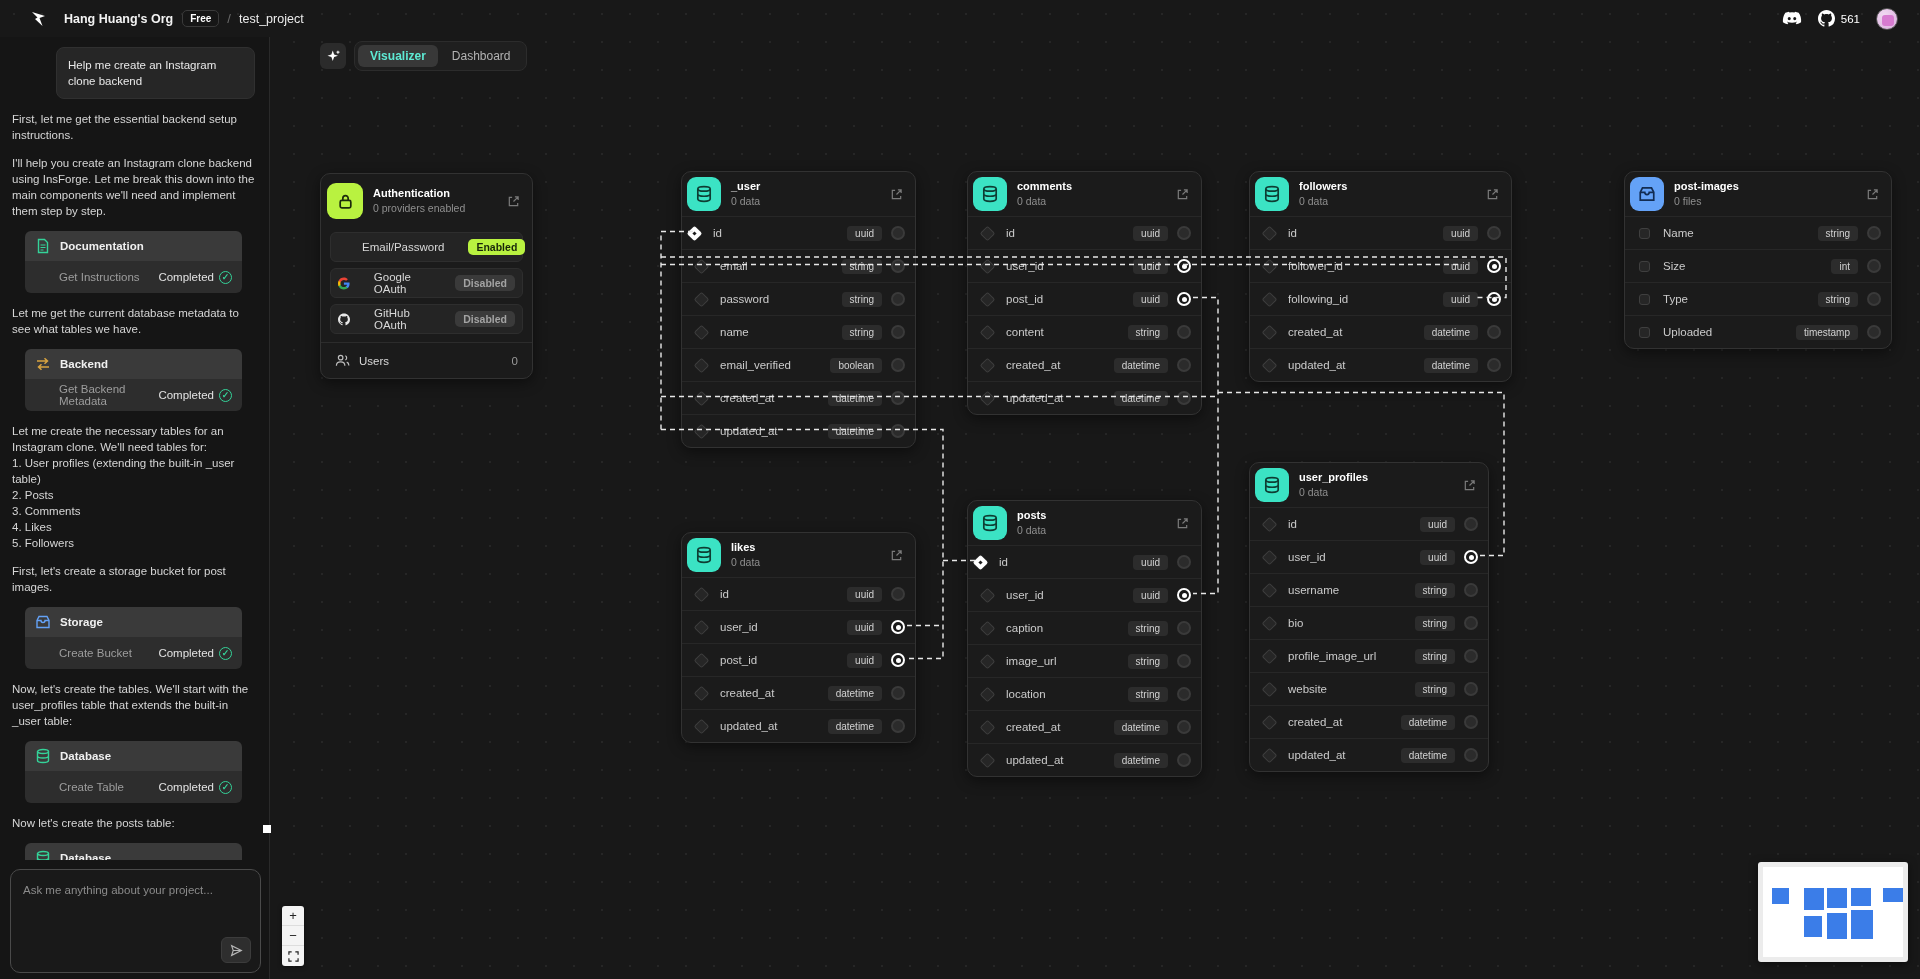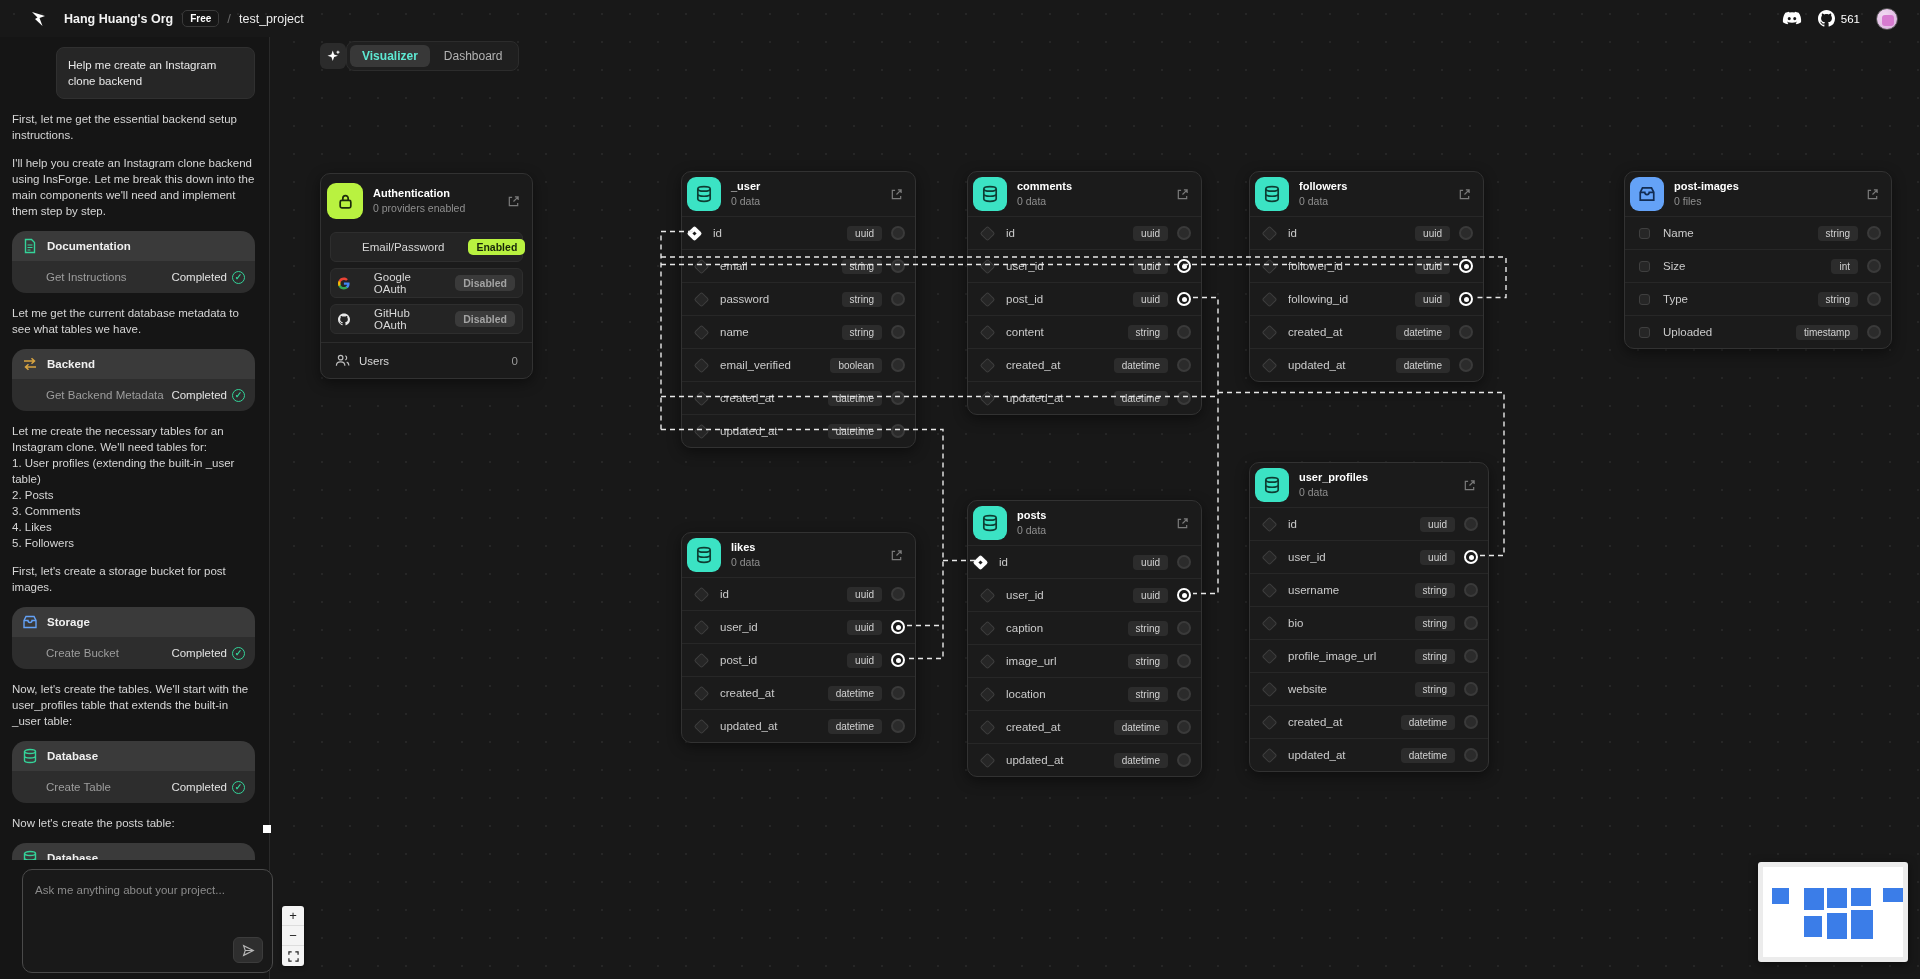--- a/index.html
+++ b/index.html
@@ -23,37 +23,37 @@
   .project-name{font-size:12.5px;color:#ececec;}
   .topbar-right{margin-left:auto;display:flex;align-items:center;gap:16px;}
   .gh-wrap{display:flex;align-items:center;gap:6px;color:#fff;font-size:11.5px;}
   .avatar{width:22px;height:22px;border-radius:50%;background:radial-gradient(circle at 35% 30%,#f0d9f1,#dbaede);position:relative;overflow:hidden;border:1px solid #555;}
   .avatar i{position:absolute;left:5px;top:6px;width:12px;height:11px;background:#d77bd0;border-radius:3px;}
   
   .sidebar{position:absolute;left:0;top:37px;width:270px;height:942px;background:#151515;border-right:1px solid #2a2a2a;z-index:4;}
   .chat-scroll{position:absolute;left:0;top:0;width:100%;height:823px;overflow:hidden;padding:10px 14px 0 12px;}
   .user-bubble{margin-left:44px;background:#262626;border:1px solid #303030;border-radius:8px;padding:9px 11px;font-size:11.5px;line-height:16px;color:#e8e8e8;}
   .msg{font-size:11.5px;line-height:16px;color:#d6d6d6;white-space:pre-line;margin:12px 0;}
-  .tool-card{border-radius:14px;overflow:hidden;margin:10px 0;}
+  .tool-card{border-radius:6px;overflow:hidden;margin:10px 13px;}
   .tool-head{background:#3a3a3a;display:flex;align-items:center;gap:9px;height:30px;padding:0 10px;font-size:11.5px;font-weight:bold;color:#f0f0f0;}
   .tool-row{background:#2d2d2d;display:flex;align-items:center;height:32px;padding:0 10px 0 34px;font-size:11.5px;color:#9d9d9d;}
   .tool-status{margin-left:auto;color:#e2e2e2;display:flex;align-items:center;gap:5px;}
   .check-badge{width:13px;height:13px;border:1.4px solid var(--green);border-radius:50%;color:var(--green);font-size:9px;line-height:11px;text-align:center;font-weight:bold;}
   .tool-ic{width:16px;height:16px;display:none;}
   .tool-card.icon-document .tool-ic.g-document{display:block;}
   .tool-card.icon-arrows .tool-ic.g-arrows{display:block;}
   .tool-card.icon-storage .tool-ic.g-storage{display:block;}
   .tool-card.icon-database .tool-ic.g-database{display:block;}
-  .chat-input{position:absolute;left:22px;top:832px;width:251px;height:104px;background:#191919;border:1px solid #4a4a4a;border-radius:10px;padding:10px 12px;}
+  .chat-input{position:absolute;left:10px;top:832px;width:251px;height:104px;background:#191919;border:1px solid #4a4a4a;border-radius:10px;padding:10px 12px;}
   .chat-input .placeholder{font-size:11.5px;color:#8b8b8b;}
   .send-btn{position:absolute;right:9px;bottom:9px;width:30px;height:26px;background:#2e2e2e;border:1px solid #3c3c3c;border-radius:6px;display:flex;align-items:center;justify-content:center;}
   .resize-handle{position:absolute;left:263px;top:825px;width:8px;height:8px;background:#fff;z-index:6;}
   
   .canvas{position:absolute;left:270px;top:37px;width:1650px;height:942px;}
-  .tabbar{position:absolute;left:6px;top:4px;display:flex;align-items:center;z-index:3;padding-left:44px;}
+  .tabbar{position:absolute;left:6px;top:4px;display:flex;align-items:center;gap:8px;z-index:3;padding-left:44px;}
   .sparkle-btn{width:26px;height:26px;background:#2b2b2b;border-radius:6px;display:flex;align-items:center;justify-content:center;}
   .tab-group{background:#1f1f1f;border:1px solid #2c2c2c;border-radius:8px;padding:3px;display:flex;gap:2px;}
   .tab{font-size:12px;padding:4px 12px;border-radius:6px;color:#b3b3b3;}
   .tab.active{background:#383838;color:var(--tabActive);font-weight:bold;}
   
   .node{position:absolute;background:#1b1b1b;border:1px solid #323232;border-radius:10px;z-index:1;box-shadow:0 4px 14px rgba(0,0,0,.45);}
   .node-head{display:flex;align-items:center;height:44px;padding:0 12px 0 5px;gap:10px;}
   .tile{width:34px;height:34px;border-radius:9px;display:flex;align-items:center;justify-content:center;flex:0 0 auto;}
   .node.icon-database .tile{background:var(--teal);}
   .node.icon-bucket .tile{background:var(--blue);}
@@ -462,21 +462,21 @@
               <span class="f-circle"></span>
             </div>
           <div class="frow">
               <span class="f-diamond"></span>
               <span class="f-name">updated_at</span>
               <span class="f-type">datetime</span>
               <span class="f-circle"></span>
             </div>
         </div>
       </section>
-      <section class="node icon-database" style="left: 979px; top: 134px; width: 235px;">
+      <section class="node icon-database" style="left: 979px; top: 134px; width: 263px;">
         <div class="node-head">
           <span class="tile">
             <svg class="g-db" width="18" height="18" viewBox="0 0 16 16">
               <ellipse cx="8" cy="3.5" rx="5.5" ry="2" fill="none" stroke="#0e3d33" stroke-width="1.5"></ellipse>
               <path fill="none" stroke="#0e3d33" stroke-width="1.5" d="M2.5 3.5v9c0 1.1 2.5 2 5.5 2s5.5-.9 5.5-2v-9M2.5 8c0 1.1 2.5 2 5.5 2s5.5-.9 5.5-2"></path>
             </svg>
 
           </span>
           <div class="node-titles">
             <div class="node-title">followers</div>

